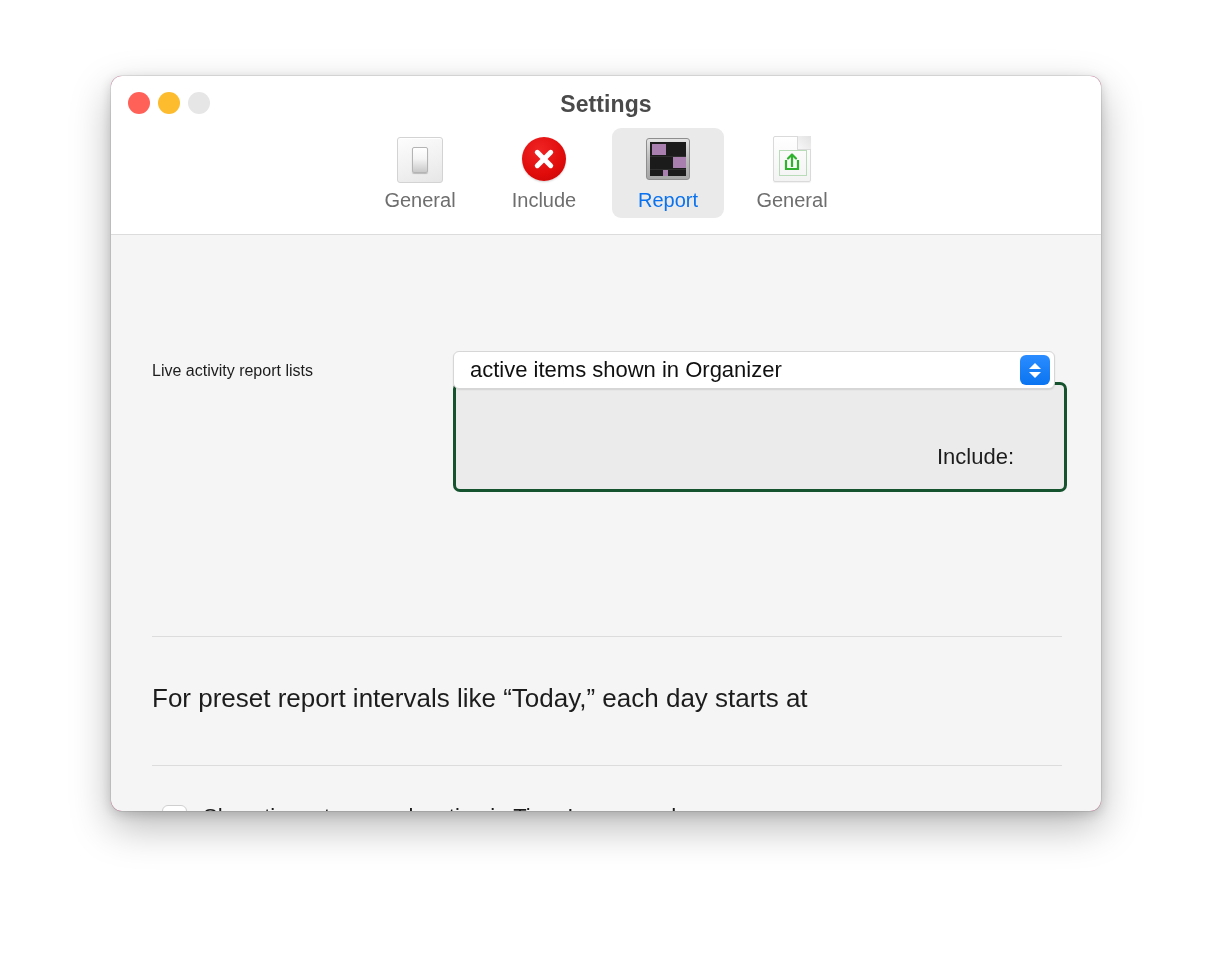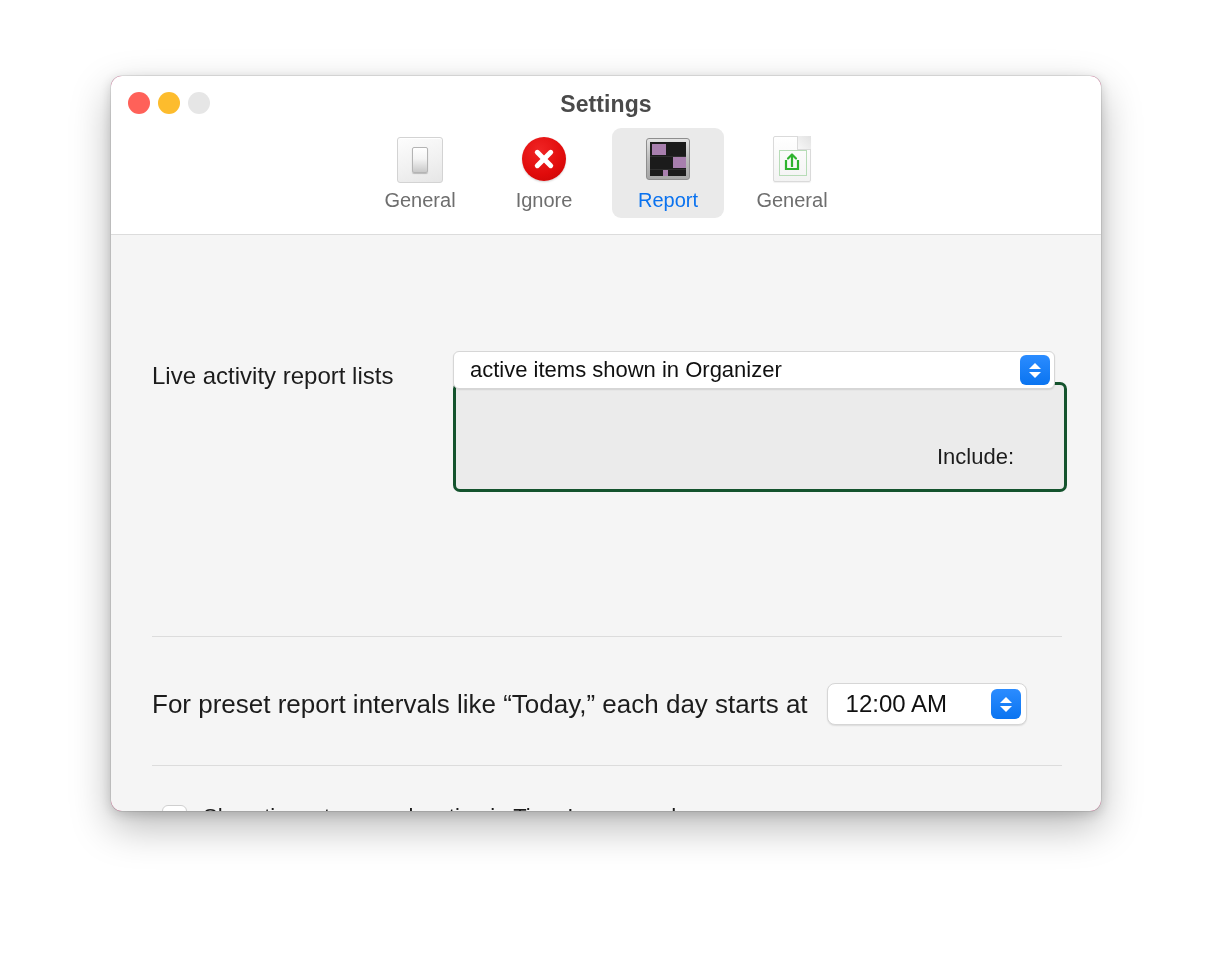--- a/index.html
+++ b/index.html
@@ -195,21 +195,21 @@
   }
 
   
   #content {
     position: relative;
     height: 577px;
     background: #f5f5f5;
   }
 
   .row-label {
-    font-size: 24px;
+    font-size: 16px;
     color: #1c1c1c;
   }
 
   
   #live-row {
     position: absolute;
     left: 41px;
     top: 116px;
   }
   #live-label {
@@ -385,21 +385,21 @@
         <div class="tool-label">General</div>
       </div>
 
       <div class="tool">
         <div class="tool-icon">
           <div class="icon-stop">
               <span class="bar a"></span>
               <span class="bar b"></span>
             </div>
         </div>
-        <div class="tool-label">Ignore</div>
+        <div class="tool-label">Include</div>
       </div>
 
       <div class="tool selected">
         <div class="tool-icon">
           <div class="icon-report">
             <div class="report-screen">
               <span class="blk" style="left:2px;  top:2px;  width:14px; height:11px;"></span>
               <span class="row-sep" style="top:13.5px;"></span>
               <span class="blk" style="left:23px; top:15px; width:13px; height:11px;"></span>
               <span class="row-sep" style="top:26.5px;"></span>
@@ -448,27 +448,20 @@
           <span class="chev up"></span>
           <span class="chev down"></span>
         </span>
       </div>
     </div>
 
     <div class="divider" id="div1"></div>
 
     <div id="preset-row">
       <span id="preset-text">For preset report intervals like “Today,” each day starts at</span>
-      <span id="time-field">
-        <span class="value">12:00 AM</span>
-        <span class="stepper">
-          <span class="chev up"></span>
-          <span class="chev down"></span>
-        </span>
-      </span>
     </div>
 
     <div class="divider" id="div2"></div>
 
     <div id="options">
       <div class="opt">
         <span class="cbox off"></span>
         <span class="opt-label">Show time at mouse location in Time Lapse mode</span>
       </div>
 

